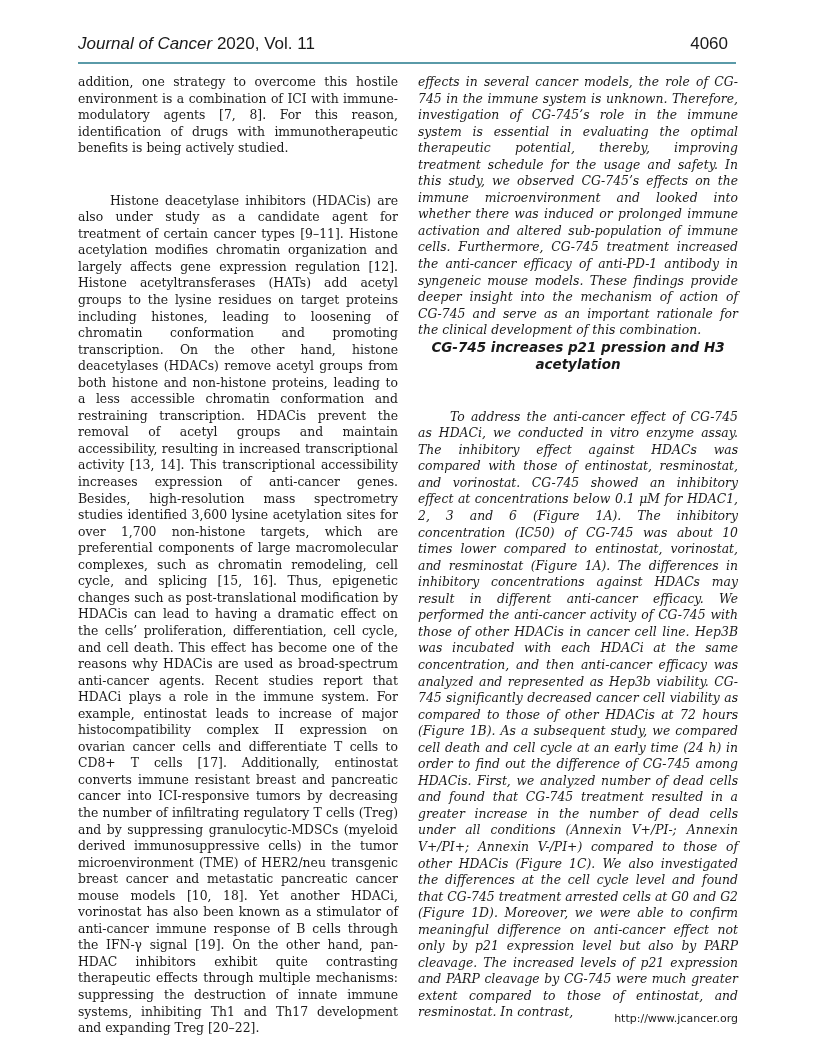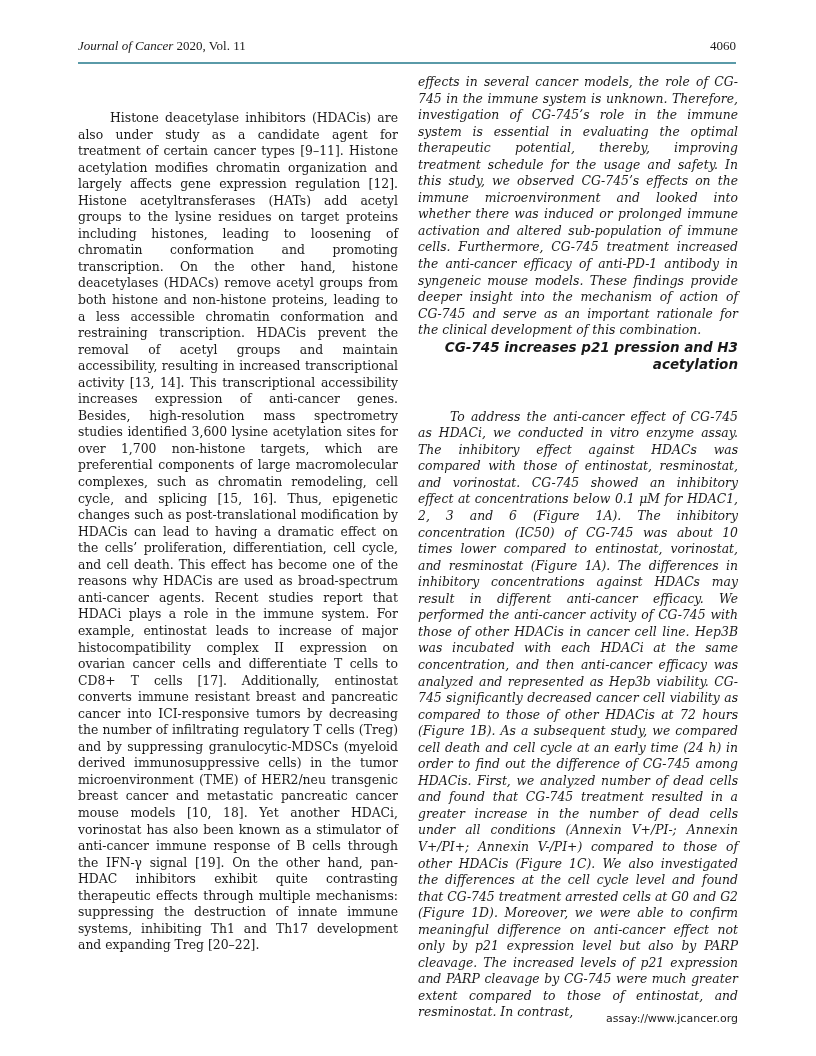--- a/index.html
+++ b/index.html
@@ -1,57 +1,58 @@
 <!DOCTYPE html>
 <html><head>
 <meta charset="utf-8">
 <style>
   html, body { margin: 0; padding: 0; background: #ffffff; }
   body { width: 816px; height: 1056px; position: relative; overflow: hidden; color: #1a1a1a; }
   .header {
     position: absolute; left: 78px; top: 16px; width: 658px; height: 46px;
     border-bottom: 2px solid #5a9aa8;
-    font-family: Liberation Serif, serif; font-size: 13px;
+    font-family: Liberation Sans, sans-serif; font-size: 17px;
   }
   .header .journal { position: absolute; left: 0; bottom: 8px; }
   .header .journal i { font-style: italic; }
-  .header .page-num { position: absolute; right: 0; bottom: 8px; }
+  .header .page-num { position: absolute; right: 8px; bottom: 8px; }
   .col {
     position: absolute; top: 74px; width: 320px;
     font-family: "DejaVu Serif", serif; font-size: 12.4px; line-height: 16.55px;
     text-align: justify; hyphens: none;
   }
   .col.left { left: 78px; }
   .col.right { left: 418px; font-style: italic; }
   .col p { margin: 0; }
   .col p.indent { text-indent: 32px; margin-top: 36px; }
   .results-h {
     font-family: "DejaVu Serif", serif; font-weight: bold; font-size: 16px;
     margin: 14px 0 8px 0; line-height: 20px;
   }
   .sub-h {
     font-family: "DejaVu Sans", sans-serif; font-weight: bold; font-size: 13.5px;
-    line-height: 17px; margin: 0 0 4px 0; text-align: right;
+    line-height: 17px; margin: 0 0 4px 0; text-align: center;
   }
   .footer {
     position: absolute; right: 78px; top: 1012px;
     font-family: "DejaVu Sans", sans-serif; font-size: 11px;
   }
 </style>
 </head>
 <body>
 
 <div class="header">
   <span class="journal"><i>Journal of Cancer</i><span> 2020, Vol. 11</span></span>
   <span class="page-num">4060</span>
 </div>
 
 <div class="col left">
+  <p>addition, one strategy to overcome this hostile environment is a combination of ICI with immune-modulatory agents [7, 8]. For this reason, identification of drugs with immunotherapeutic benefits is being actively studied.</p>
   <p class="indent">Histone deacetylase inhibitors (HDACis) are also under study as a candidate agent for treatment of certain cancer types [9–11]. Histone acetylation modifies chromatin organization and largely affects gene expression regulation [12]. Histone acetyltransferases (HATs) add acetyl groups to the lysine residues on target proteins including histones, leading to loosening of chromatin conformation and promoting transcription. On the other hand, histone deacetylases (HDACs) remove acetyl groups from both histone and non-histone proteins, leading to a less accessible chromatin conformation and restraining transcription. HDACis prevent the removal of acetyl groups and maintain accessibility, resulting in increased transcriptional activity [13, 14]. This transcriptional accessibility increases expression of anti-cancer genes. Besides, high-resolution mass spectrometry studies identified 3,600 lysine acetylation sites for over 1,700 non-histone targets, which are preferential components of large macromolecular complexes, such as chromatin remodeling, cell cycle, and splicing [15, 16]. Thus, epigenetic changes such as post-translational modification by HDACis can lead to having a dramatic effect on the cells’ proliferation, differentiation, cell cycle, and cell death. This effect has become one of the reasons why HDACis are used as broad-spectrum anti-cancer agents. Recent studies report that HDACi plays a role in the immune system. For example, entinostat leads to increase of major histocompatibility complex II expression on ovarian cancer cells and differentiate T cells to CD8+ T cells [17]. Additionally, entinostat converts immune resistant breast and pancreatic cancer into ICI-responsive tumors by decreasing the number of infiltrating regulatory T cells (Treg) and by suppressing granulocytic-MDSCs (myeloid derived immunosuppressive cells) in the tumor microenvironment (TME) of HER2/neu transgenic breast cancer and metastatic pancreatic cancer mouse models [10, 18]. Yet another HDACi, vorinostat has also been known as a stimulator of anti-cancer immune response of B cells through the IFN-γ signal [19]. On the other hand, pan-HDAC inhibitors exhibit quite contrasting therapeutic effects through multiple mechanisms: suppressing the destruction of innate immune systems, inhibiting Th1 and Th17 development and expanding Treg [20–22].</p>
 </div>
 
 <div class="col right">
   <p>effects in several cancer models, the role of CG-745 in the immune system is unknown. Therefore, investigation of CG-745’s role in the immune system is essential in evaluating the optimal therapeutic potential, thereby, improving treatment schedule for the usage and safety. In this study, we observed CG-745’s effects on the immune microenvironment and looked into whether there was induced or prolonged immune activation and altered sub-population of immune cells. Furthermore, CG-745 treatment increased the anti-cancer efficacy of anti-PD-1 antibody in syngeneic mouse models. These findings provide deeper insight into the mechanism of action of CG-745 and serve as an important rationale for the clinical development of this combination.</p>
   <div class="sub-h">CG-745 increases p21 pression and H3 acetylation</div>
   <p class="indent">To address the anti-cancer effect of CG-745 as HDACi, we conducted in vitro enzyme assay. The inhibitory effect against HDACs was compared with those of entinostat, resminostat, and vorinostat. CG-745 showed an inhibitory effect at concentrations below 0.1 μM for HDAC1, 2, 3 and 6 (Figure 1A). The inhibitory concentration (IC50) of CG-745 was about 10 times lower compared to entinostat, vorinostat, and resminostat (Figure 1A). The differences in inhibitory concentrations against HDACs may result in different anti-cancer efficacy. We performed the anti-cancer activity of CG-745 with those of other HDACis in cancer cell line. Hep3B was incubated with each HDACi at the same concentration, and then anti-cancer efficacy was analyzed and represented as Hep3b viability. CG-745 significantly decreased cancer cell viability as compared to those of other HDACis at 72 hours (Figure 1B). As a subsequent study, we compared cell death and cell cycle at an early time (24 h) in order to find out the difference of CG-745 among HDACis. First, we analyzed number of dead cells and found that CG-745 treatment resulted in a greater increase in the number of dead cells under all conditions (Annexin V+/PI-; Annexin V+/PI+; Annexin V-/PI+) compared to those of other HDACis (Figure 1C). We also investigated the differences at the cell cycle level and found that CG-745 treatment arrested cells at G0 and G2 (Figure 1D). Moreover, we were able to confirm meaningful difference on anti-cancer effect not only by p21 expression level but also by PARP cleavage. The increased levels of p21 expression and PARP cleavage by CG-745 were much greater extent compared to those of entinostat, and resminostat. In contrast,</p>
 </div>
 
-<div class="footer">assay://www.jcancer.org</div>
+<div class="footer">http://www.jcancer.org</div>
 
 </body></html>

